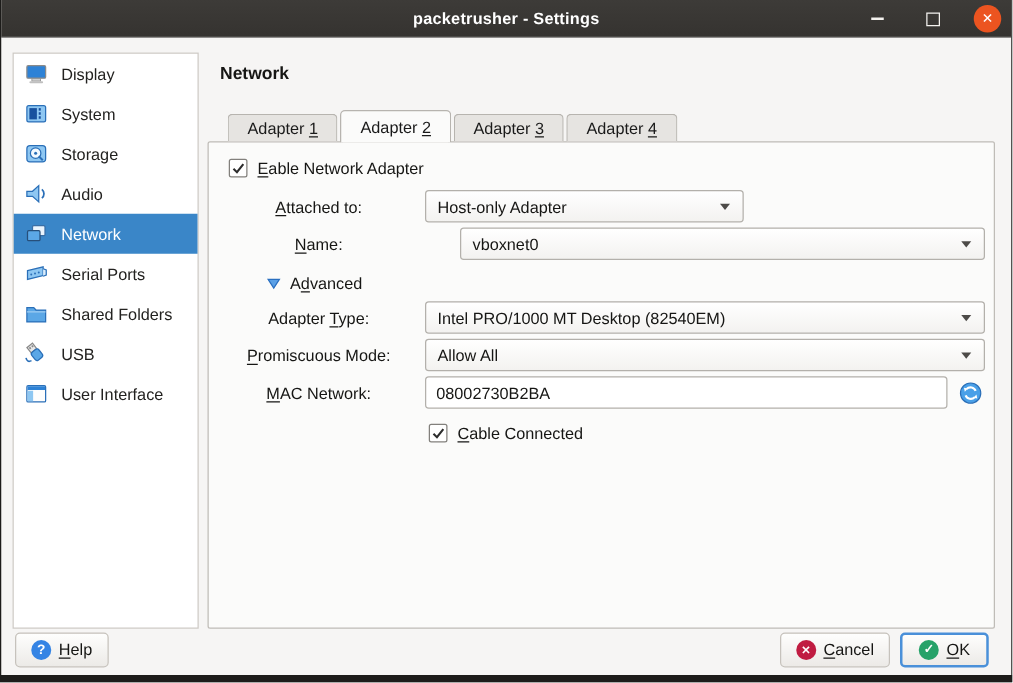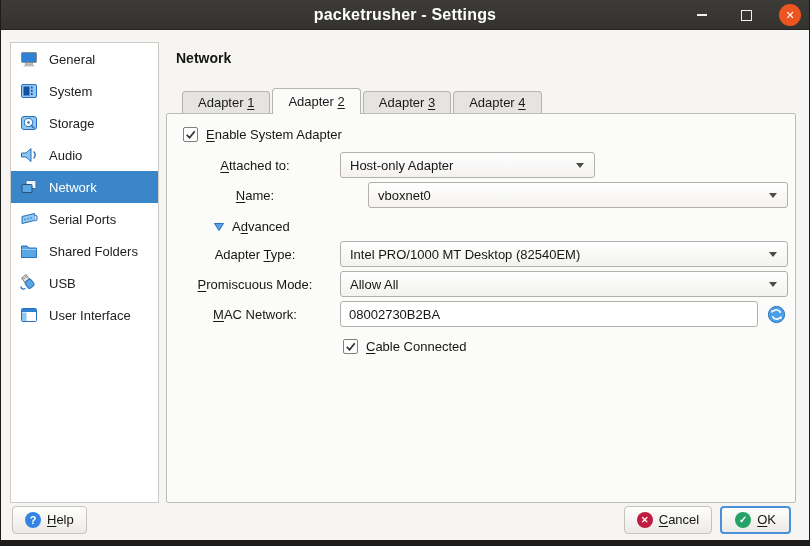--- a/index.html
+++ b/index.html
@@ -2,21 +2,21 @@
 <html><head>
 <meta charset="utf-8">
 <style>
   * { margin:0; padding:0; box-sizing:border-box; }
   html,body { font-family:"Liberation Sans","DejaVu Sans",sans-serif; }
   .screen { position:relative; width:810px; height:546px; background:#1d1c1a; overflow:hidden; }
   .window { position:absolute; left:1px; top:0; width:808px; height:540px; background:#f6f5f4; }
 
   
   .titlebar { position:relative; height:30px; background:linear-gradient(#3d3b38,#353330); border-bottom:1px solid #262522; display:flex; align-items:center; justify-content:center; }
-  .titlebar .title { color:#ffffff; font-weight:bold; font-size:16px; letter-spacing:.2px; }
+  .titlebar .title { color:#ffffff; font-weight:bold; font-size:13px; letter-spacing:.2px; }
   .win-controls { position:absolute; right:8px; top:0; height:30px; display:flex; align-items:center; gap:22px; }
   .wc { width:22px; height:22px; display:flex; align-items:center; justify-content:center; cursor:default; }
   .wc-min::after { content:""; width:10px; height:2px; background:#f4f2ef; }
   .wc-max::after { content:""; width:9px; height:9px; border:1.5px solid #f4f2ef; }
   .wc-close { width:22px; height:22px; border-radius:50%; background:#ec5420; }
   .wc-close::after { content:"✕"; color:#ffffff; font-size:11px; font-weight:bold; line-height:22px; display:block; text-align:center; }
 
   .body { position:relative; height:510px; }
 
   
@@ -95,21 +95,21 @@
 
     <div class="body">
 
       <div class="sidebar">
         <div class="side-item">
           <svg viewBox="0 0 22 22">
               <rect x="3.5" y="4.5" width="15" height="10" rx="1" fill="#2e82d6" stroke="#8a8a8a"></rect>
               <rect x="7.5" y="15" width="7" height="1.8" fill="#d9d9d9" stroke="#8a8a8a" stroke-width="0.6"></rect>
               <rect x="5.5" y="17" width="11" height="1.6" rx="0.8" fill="#c0c0c0"></rect>
             </svg>
-          <span>General</span>
+          <span>Display</span>
         </div>
         <div class="side-item">
           <svg viewBox="0 0 22 22">
               <rect x="3.5" y="4.5" width="15" height="13" rx="1.5" fill="#8ec7f2" stroke="#2a6fb8"></rect>
               <rect x="5.5" y="6.5" width="6" height="9" fill="#17509e"></rect>
               <rect x="13" y="6.5" width="1.6" height="2" fill="#17509e"></rect>
               <rect x="13" y="9.8" width="1.6" height="2" fill="#17509e"></rect>
               <rect x="13" y="13" width="1.6" height="2" fill="#17509e"></rect>
             </svg>
           <span>System</span>
@@ -194,21 +194,21 @@
       </div>
 
       <div class="pane">
 
         <div class="row row-enable">
           <span class="checkbox" data-checked="true">
             <svg viewBox="0 0 14 14">
                 <polyline points="3,7.5 6,10.5 11.5,3.5" fill="none" stroke="#2d2d2d" stroke-width="1.8"></polyline>
               </svg>
           </span>
-          <span class="cb-label"><span></span><span class="mn">E</span><span>nable System Adapter</span></span>
+          <span class="cb-label"><span></span><span class="mn">E</span><span>able Network Adapter</span></span>
         </div>
 
         <div class="row row-attached">
           <span class="flabel"><span></span><span class="mn">A</span><span>ttached to:</span></span>
           <div class="combo" style="width:255px;">
             <span>Host-only Adapter</span>
             <span class="arrow"></span>
           </div>
         </div>
 

